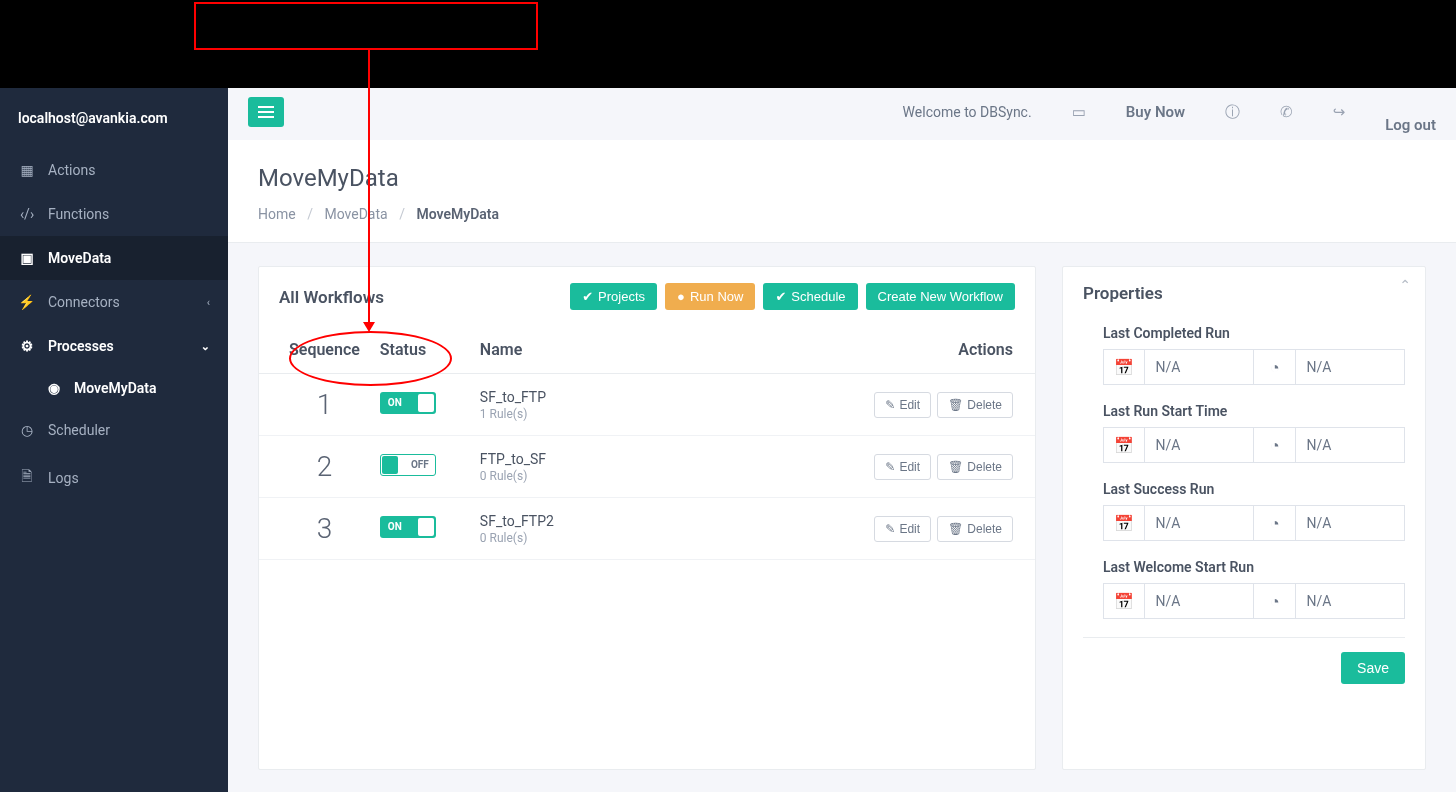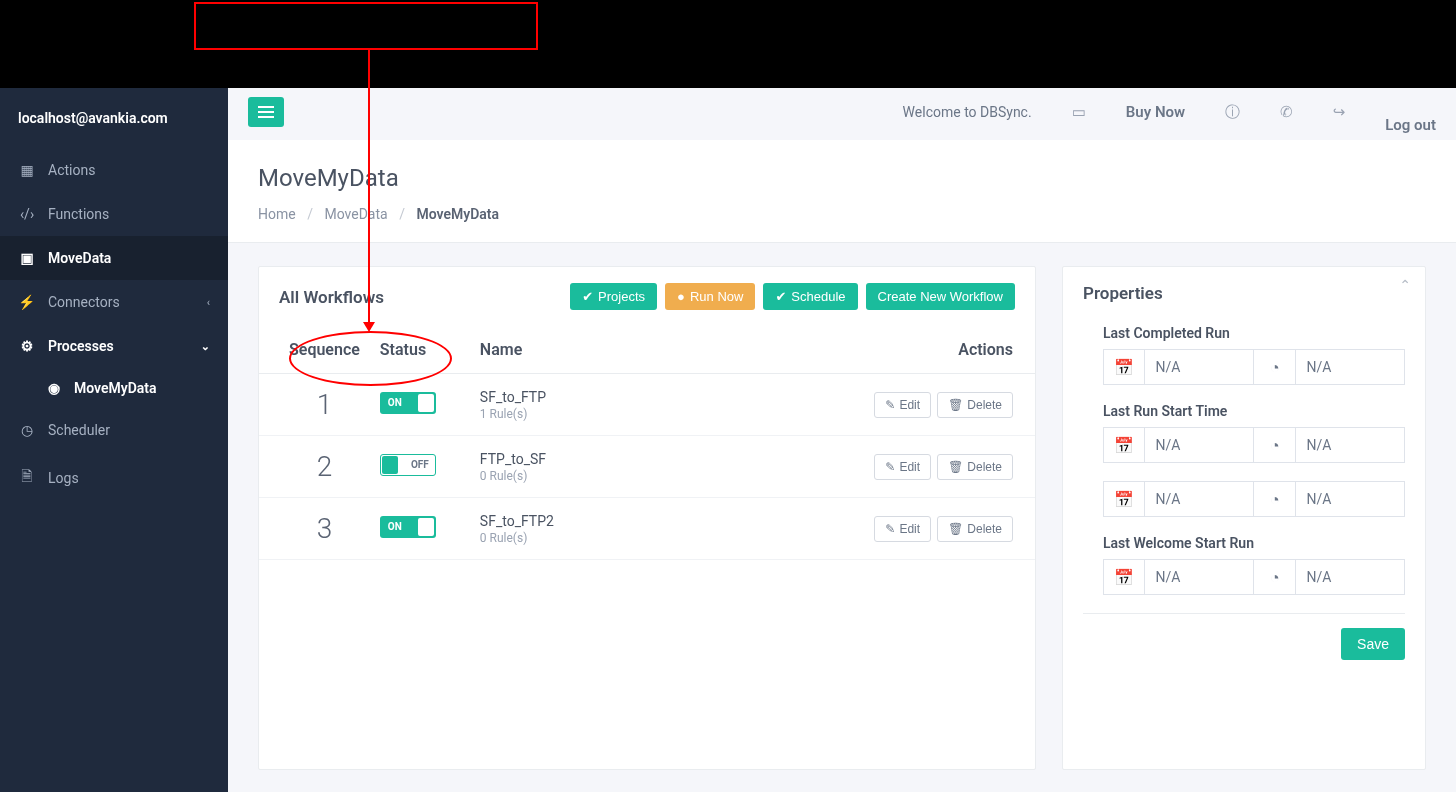--- a/index.html
+++ b/index.html
@@ -274,20 +274,21 @@
         <div class="prop-group">
           <div class="prop-label">Last Run Start Time</div>
           <div class="prop-row">
             <div class="prop-cell icon-cell">📅</div>
             <div class="prop-cell val-cell">N/A</div>
             <div class="prop-cell icon-cell">◔</div>
             <div class="prop-cell val-cell">N/A</div>
           </div>
         </div>
         <div class="prop-group">
+          <div class="prop-label">Last Success Run</div>
           <div class="prop-row">
             <div class="prop-cell icon-cell">📅</div>
             <div class="prop-cell val-cell">N/A</div>
             <div class="prop-cell icon-cell">◔</div>
             <div class="prop-cell val-cell">N/A</div>
           </div>
         </div>
         <div class="prop-group">
           <div class="prop-label">Last Welcome Start Run</div>
           <div class="prop-row">

